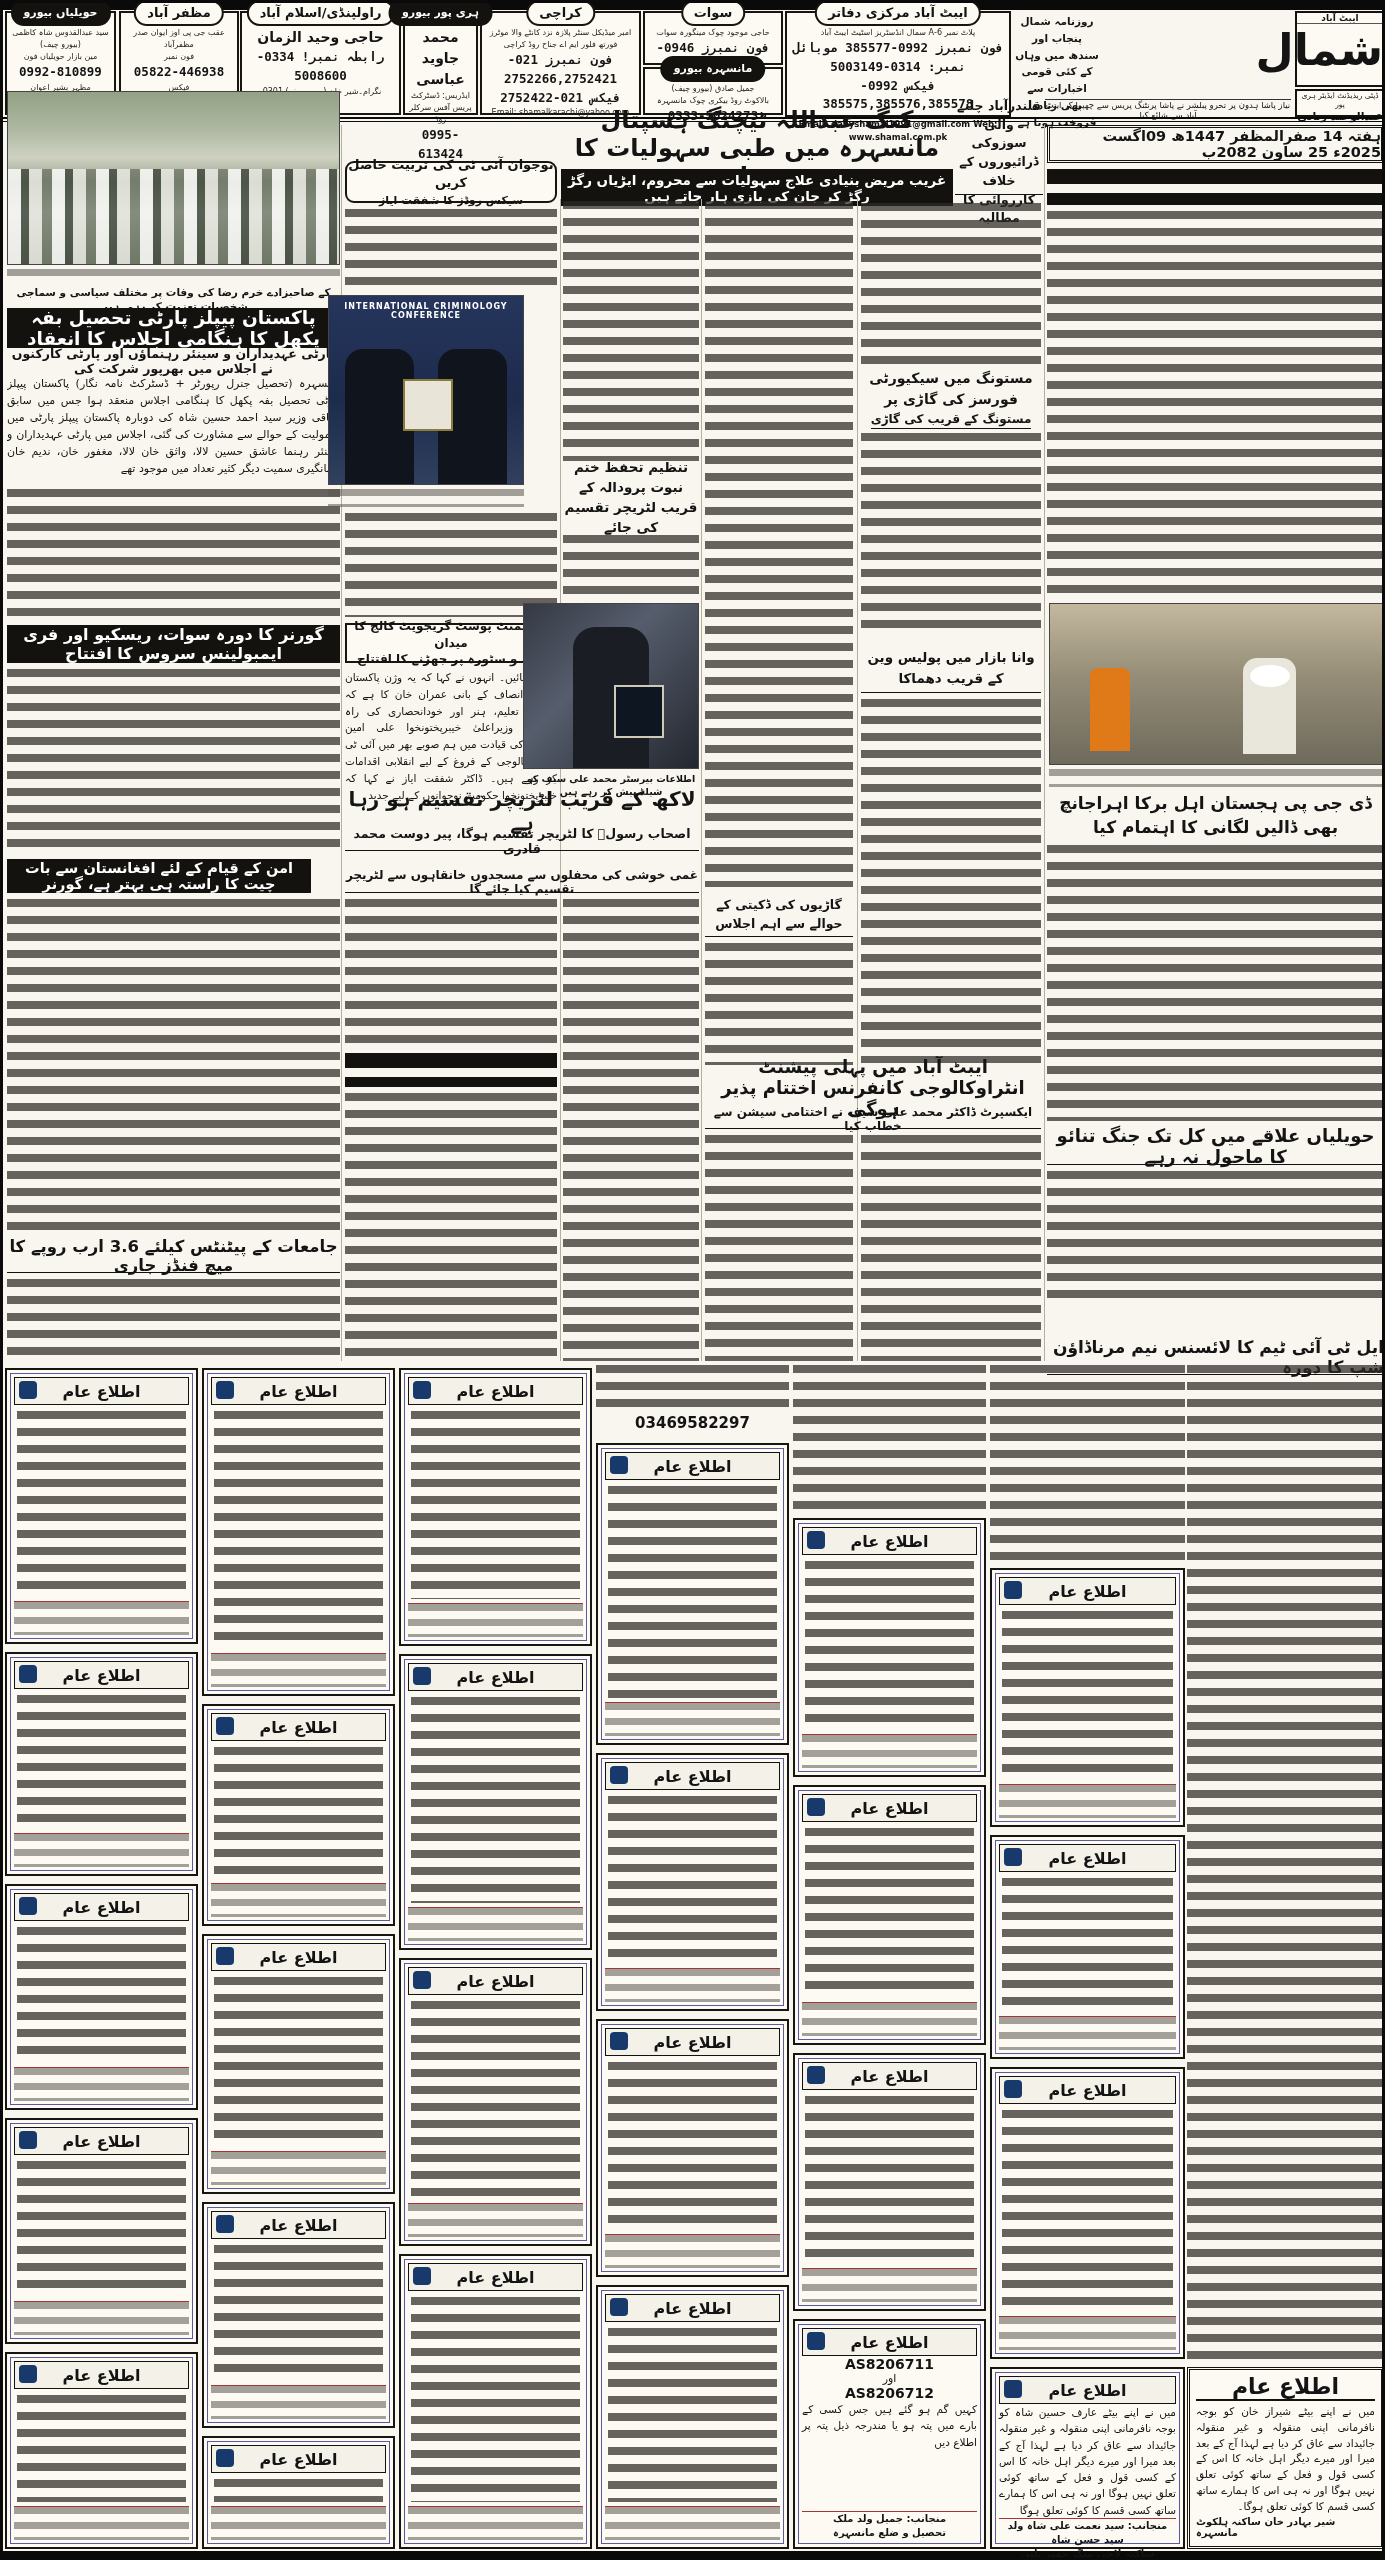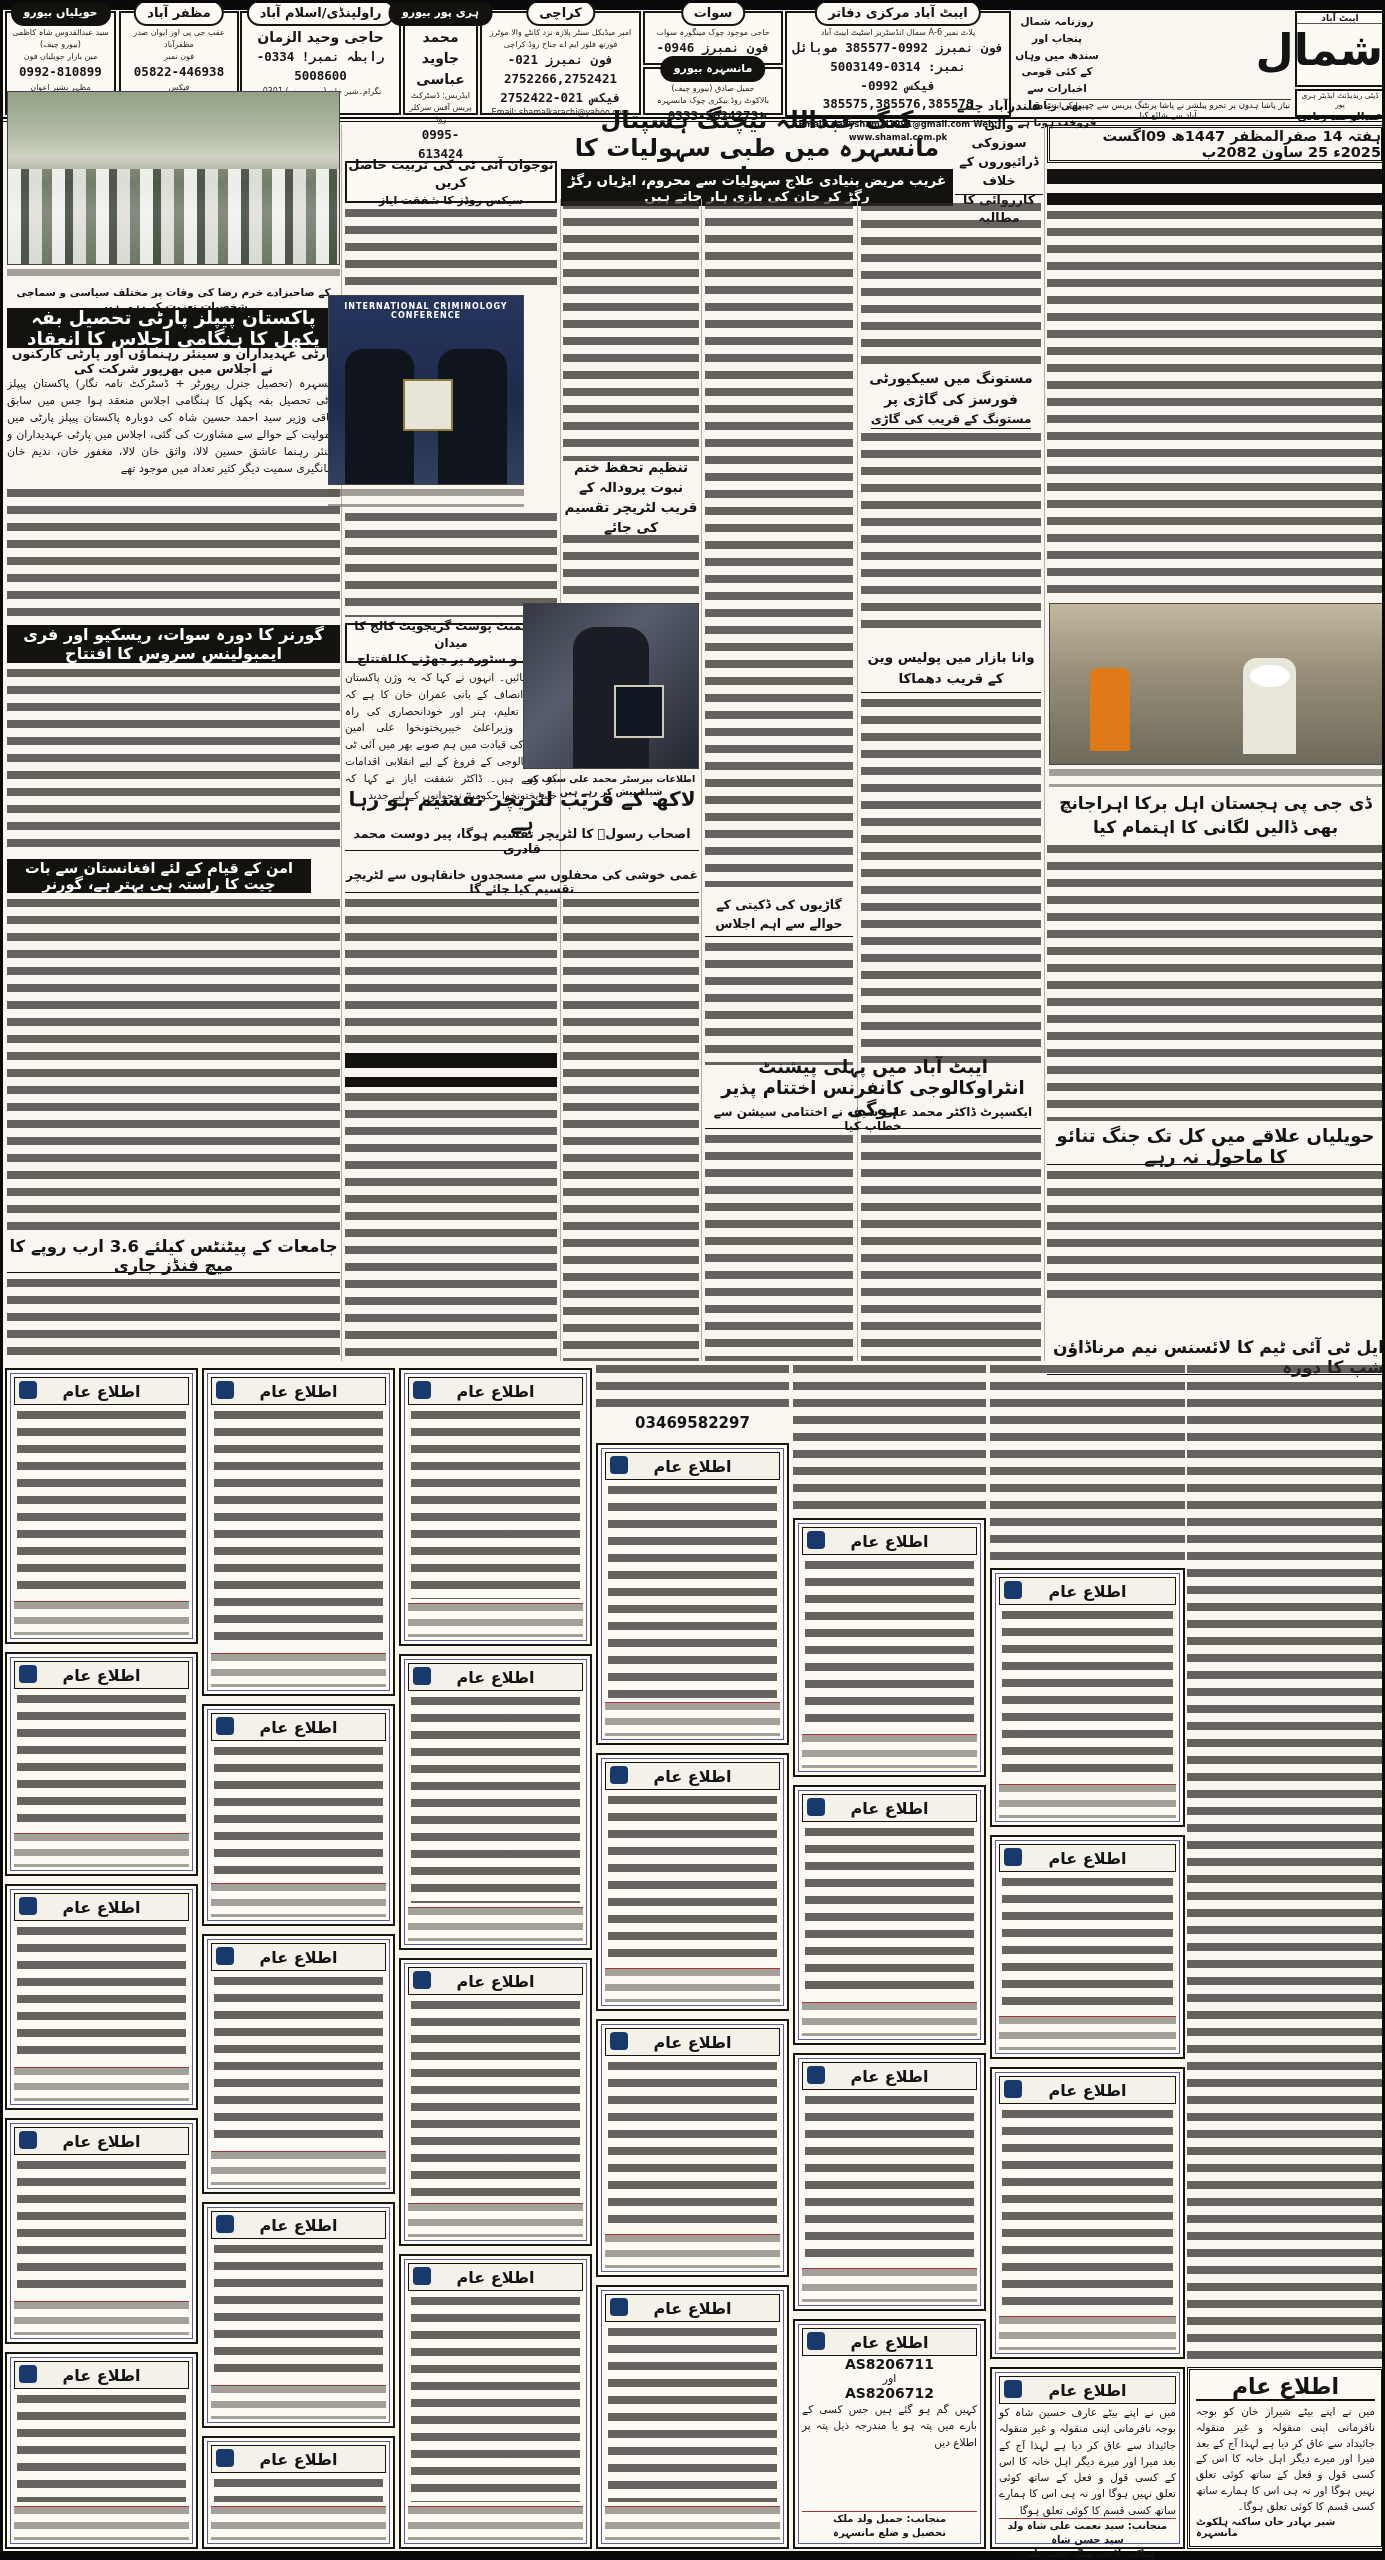--- a/index.html
+++ b/index.html
@@ -194,21 +194,21 @@
   <div class="abs revbar" style="left:4px;top:856px;width:304px;height:34px;font-size:14.5px;">
     <span>امن کے قیام کے لئے افغانستان سے بات چیت کا راستہ ہی بہتر ہے، گورنر</span>
   </div>
   <div class="abs tx" style="left:4px;top:896px;width:333px;height:336px;"></div>
 
   <div class="abs hdl u" style="left:4px;top:1236px;width:333px;height:34px;font-size:16.5px;">
     <span>جامعات کے پیٹنٹس کیلئے 3.6 ارب روپے کا میچ فنڈز جاری</span>
   </div>
   <div class="abs tx" style="left:4px;top:1276px;width:333px;height:82px;"></div>
 
-  <div class="abs box hdl" style="left:342px;top:158px;width:212px;height:42px;flex-direction:column;font-size:13px;line-height:1.4;">
+  <div class="abs box hdl" style="left:342px;top:158px;width:212px;height:42px;flex-direction:column;font-size:13px;line-height:1.4;border-radius:9px;">
     <span>نوجوان آئی ٹی کی تربیت حاصل کریں</span>
     <span style="font-size:11px;">سیکس روڈز کا شفقت ایاز</span>
   </div>
   <div class="abs tx" style="left:342px;top:206px;width:212px;height:82px;"></div>
 
   <div class="abs photo ph2" style="left:325px;top:292px;width:196px;height:190px;">
     <div class="banner">INTERNATIONAL CRIMINOLOGY CONFERENCE</div>
     <div class="fig" style="left:8%;"></div>
     <div class="fig" style="left:56%;"></div>
     <div class="shield"></div>

